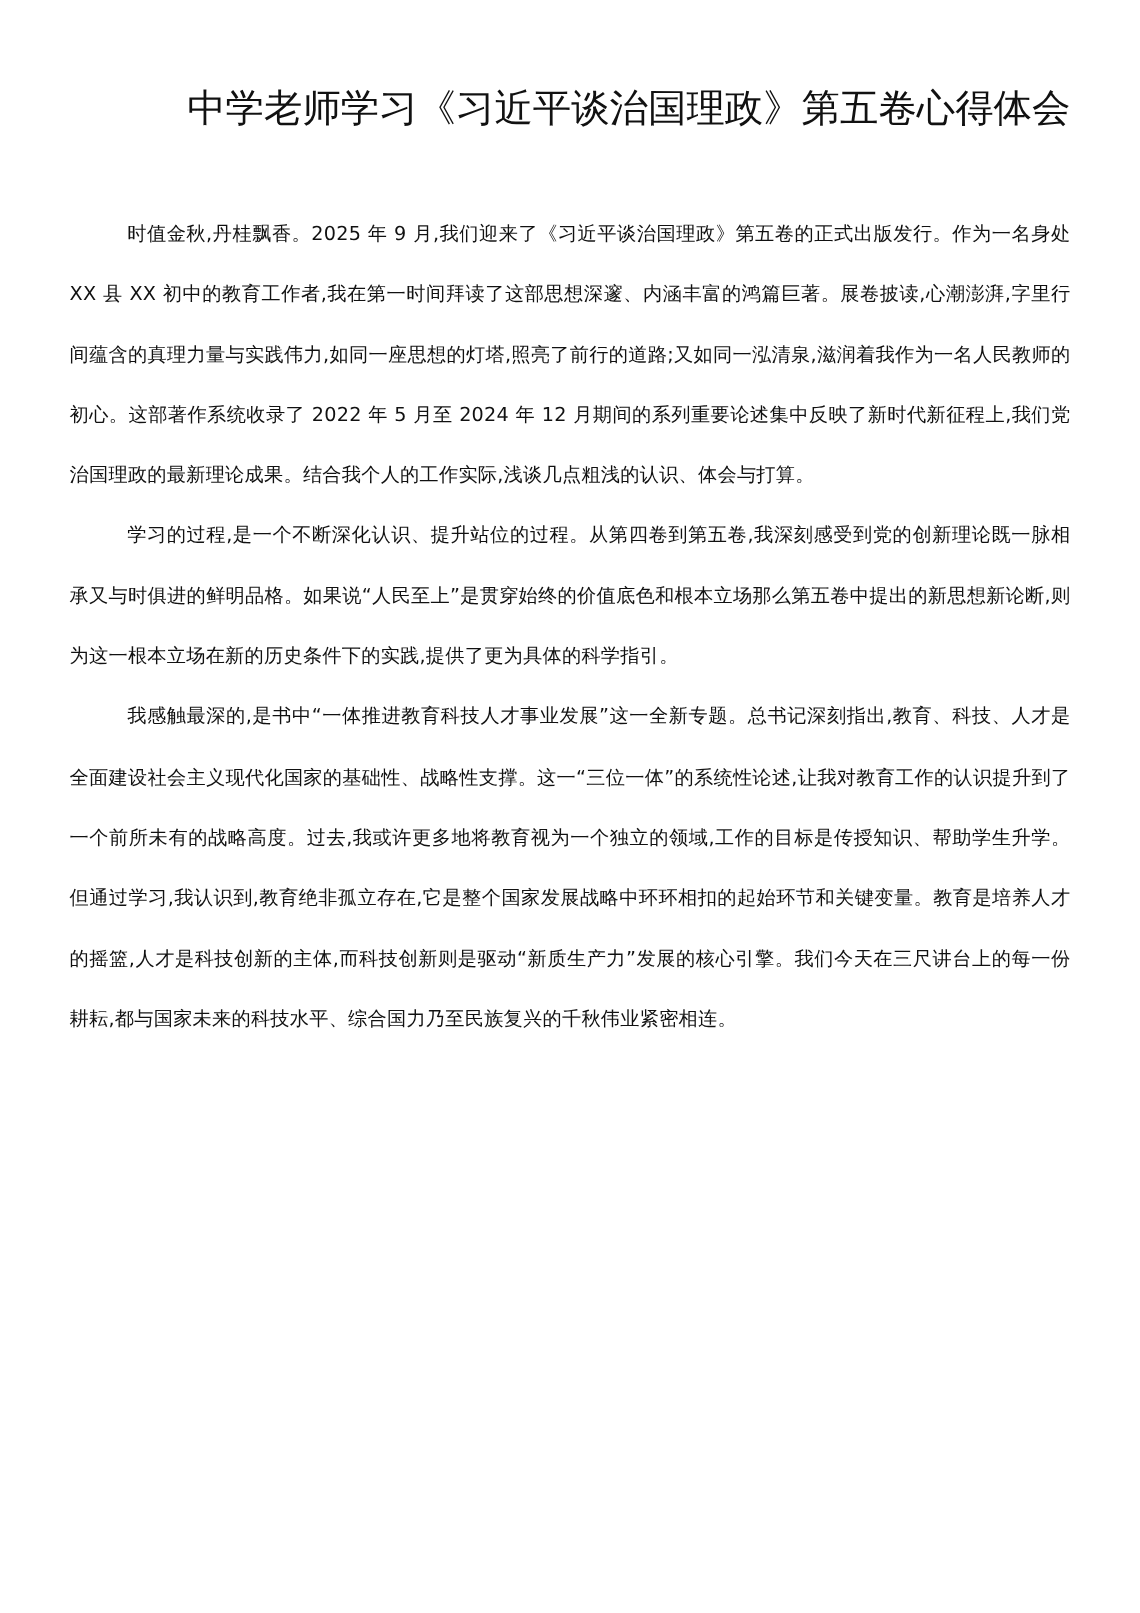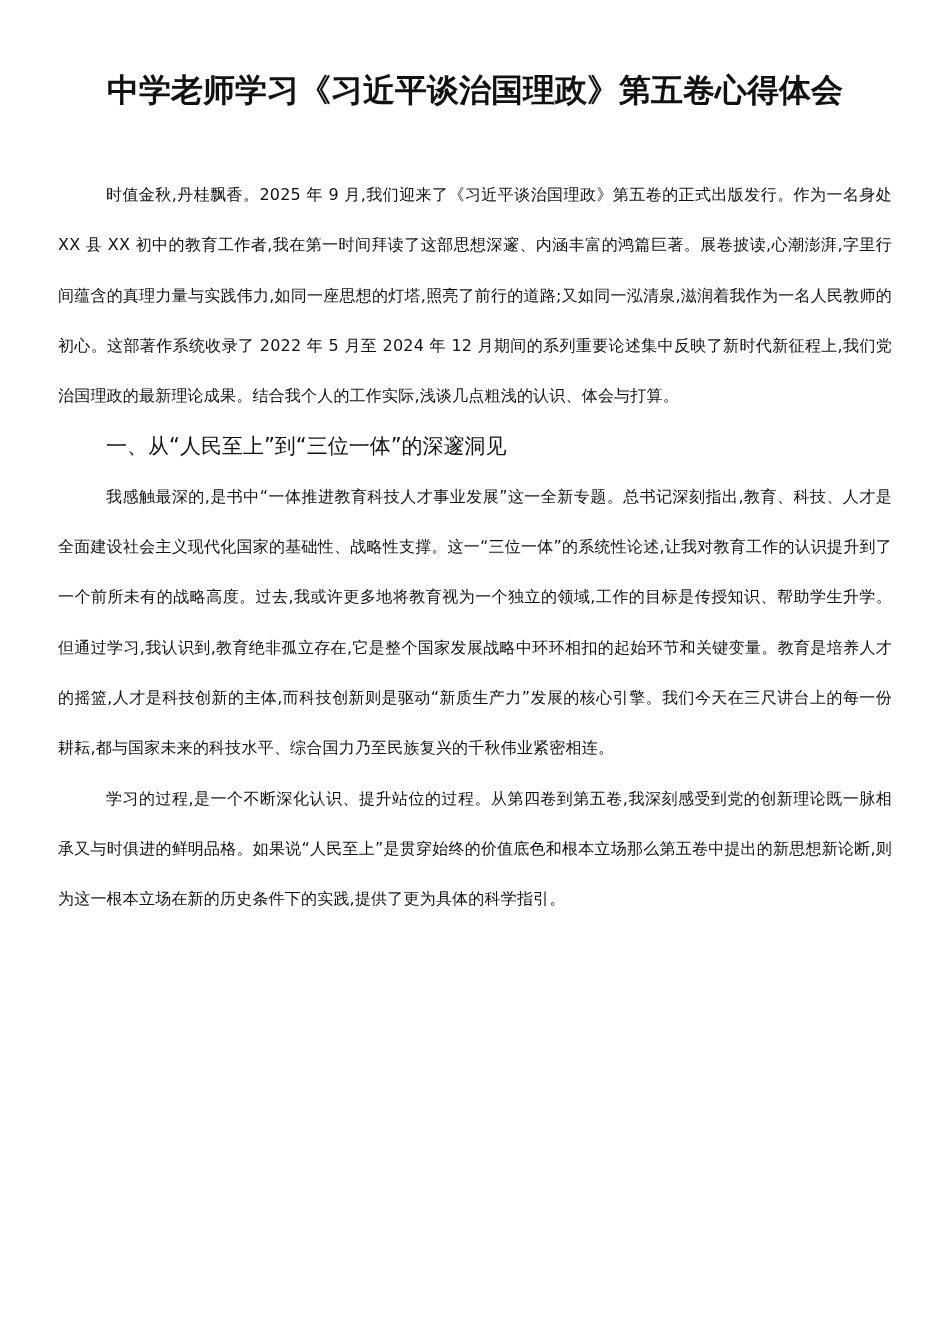--- a/index.html
+++ b/index.html
@@ -17,25 +17,25 @@
     }
     .page {
       position: absolute;
       left: 58px;
       top: 62px;
       width: 834px;
     }
     .doc-title {
       font-size: 32px;
       line-height: 56px;
-      text-align: center;
+      text-align: right;
       margin: 0 0 52px 0;
       letter-spacing: 0px;
       white-space: nowrap;
-      font-weight: bold;
+      font-weight: normal;
     }
     .para {
       font-size: 16px;
       line-height: 50.3px;
       margin: 0;
       text-indent: 48px;
       text-align: justify;
       text-align-last: left;
       letter-spacing: 0.2px;
     }
@@ -48,18 +48,17 @@
     }
   </style>
 </head>
 <body>
 
 <div class="page">
   <h1 class="doc-title">中学老师学习《习近平谈治国理政》第五卷心得体会</h1>
 
   <p class="para">时值金秋,丹桂飘香。2025 年 9 月,我们迎来了《习近平谈治国理政》第五卷的正式出版发行。作为一名身处 XX 县 XX 初中的教育工作者,我在第一时间拜读了这部思想深邃、内涵丰富的鸿篇巨著。展卷披读,心潮澎湃,字里行间蕴含的真理力量与实践伟力,如同一座思想的灯塔,照亮了前行的道路;又如同一泓清泉,滋润着我作为一名人民教师的初心。这部著作系统收录了 2022 年 5 月至 2024 年 12 月期间的系列重要论述集中反映了新时代新征程上,我们党治国理政的最新理论成果。结合我个人的工作实际,浅谈几点粗浅的认识、体会与打算。</p>
 
-  <h2 class="section-heading">一、从“人民至上”到“三位一体”的深邃洞见</h2>
+
+  <p class="para">学习的过程,是一个不断深化认识、提升站位的过程。从第四卷到第五卷,我深刻感受到党的创新理论既一脉相承又与时俱进的鲜明品格。如果说“人民至上”是贯穿始终的价值底色和根本立场那么第五卷中提出的新思想新论断,则为这一根本立场在新的历史条件下的实践,提供了更为具体的科学指引。</p>
 
   <p class="para">我感触最深的,是书中“一体推进教育科技人才事业发展”这一全新专题。总书记深刻指出,教育、科技、人才是全面建设社会主义现代化国家的基础性、战略性支撑。这一“三位一体”的系统性论述,让我对教育工作的认识提升到了一个前所未有的战略高度。过去,我或许更多地将教育视为一个独立的领域,工作的目标是传授知识、帮助学生升学。但通过学习,我认识到,教育绝非孤立存在,它是整个国家发展战略中环环相扣的起始环节和关键变量。教育是培养人才的摇篮,人才是科技创新的主体,而科技创新则是驱动“新质生产力”发展的核心引擎。我们今天在三尺讲台上的每一份耕耘,都与国家未来的科技水平、综合国力乃至民族复兴的千秋伟业紧密相连。</p>
-
-  <p class="para">学习的过程,是一个不断深化认识、提升站位的过程。从第四卷到第五卷,我深刻感受到党的创新理论既一脉相承又与时俱进的鲜明品格。如果说“人民至上”是贯穿始终的价值底色和根本立场那么第五卷中提出的新思想新论断,则为这一根本立场在新的历史条件下的实践,提供了更为具体的科学指引。</p>
 </div>
 
 </body></html>

